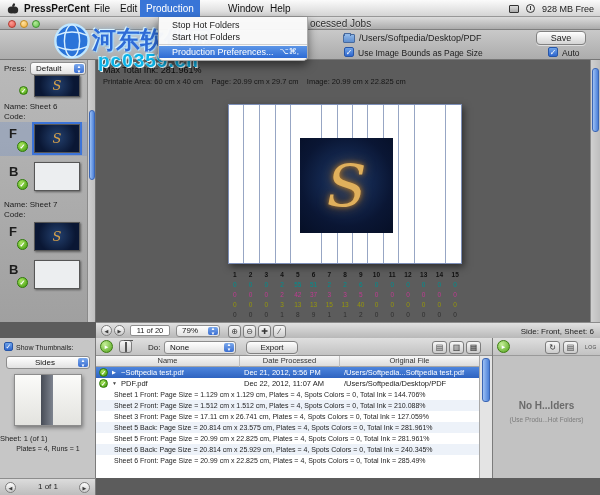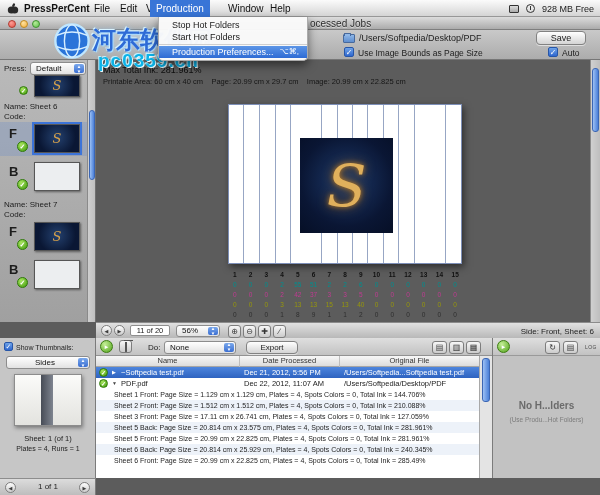--- a/index.html
+++ b/index.html
@@ -315,21 +315,21 @@
     <div class="a" id="pv-scroll">
       <div class="a sthumb" style="left:1px; top:8px; width:7px; height:64px;"></div>
     </div>
   </div>
 
   <div id="pv-toolbar" class="a">
     <div class="a rbtn" style="left:5px; top:2px;"><span>◀</span></div>
     <div class="a rbtn" style="left:18px; top:2px;"><span>▶</span></div>
     <div class="a" id="page-ind">11 of 20</div>
     <div class="a popup" style="left:80px; top:2px; width:44px; height:12px;">
-      <span class="pop-text" style="line-height:10px;">56%</span>
+      <span class="pop-text" style="line-height:10px;">79%</span>
       <span class="caps">
           <span>▲</span>
           <span>▼</span>
         </span>
     </div>
     <div class="a tool" style="left:132px; top:1.5px;"><span>⊕</span></div>
     <div class="a tool" style="left:147px; top:1.5px;"><span>⊖</span></div>
     <div class="a tool" style="left:162px; top:1.5px;"><span>✚</span></div>
     <div class="a tool" style="left:177px; top:1.5px;"><span>∕</span></div>
     <div class="a" id="side-status">Side: Front, Sheet: 6</div>
@@ -341,21 +341,21 @@
     <div class="a popup" style="left:6px; top:18px; width:84px; height:13px;">
       <span class="pop-text" style="left:28px; line-height:11px;">Sides</span>
       <span class="caps">
           <span>▲</span>
           <span>▼</span>
         </span>
     </div>
     <div class="a" id="thumb-box">
       <div class="a" id="thumb-strip"></div>
     </div>
-    <div class="a" style="left:0; top:96px; width:96px; text-align:center; font-size:7.5px;">Sheet: 1 (of 1)</div>
+    <div class="a" style="left:0; top:96px; width:96px; font-size:7.5px;">Sheet: 1 (of 1)</div>
     <div class="a" style="left:0; top:107px; width:96px; text-align:center;">Plates = 4, Runs = 1</div>
   </div>
 
   <div id="thumb-pager" class="a">
     <div class="a rbtn" style="left:5px; top:2.5px;"><span>◀</span></div>
     <div class="a" style="left:0; top:0; width:96px; text-align:center; font-size:8px; line-height:16px; color:#222;">1 of 1</div>
     <div class="a rbtn" style="left:79px; top:2.5px;"><span>▶</span></div>
   </div>
 
   <div id="jobs" class="a">
@@ -435,21 +435,21 @@
   <div id="menubar" class="a">
     <svg class="a" style="left:7px; top:2.5px;" width="12" height="12" viewBox="0 0 12 12">
       <circle cx="4.4" cy="7" r="3.6" fill="#2b2b2b"></circle>
         <circle cx="7.6" cy="7" r="3.6" fill="#2b2b2b"></circle>
       <ellipse cx="6.6" cy="2.2" rx="1.2" ry="2" fill="#2b2b2b" transform="rotate(28 6.6 2.2)"></ellipse>
     </svg>
     <span class="a mtitle" id="app-name" style="left:24px;">PressPerCent</span>
     <span class="a mtitle" style="left:94px;">File</span>
     <span class="a mtitle" style="left:120px;">Edit</span>
     <span class="a mtitle" style="left:146px;">View</span>
-    <span class="a mtitle active" style="left:150px;">Production</span>
+    <span class="a mtitle active" style="left:140px;">Production</span>
     <span class="a mtitle" style="left:228px;">Window</span>
     <span class="a mtitle" style="left:270px;">Help</span>
     <div id="menu-extras" class="a">
       <span class="chip-icon"></span>
       <span class="gauge-icon"></span>
       <span>928 MB Free</span>
     </div>
   </div>
 
   <div id="prod-menu">

